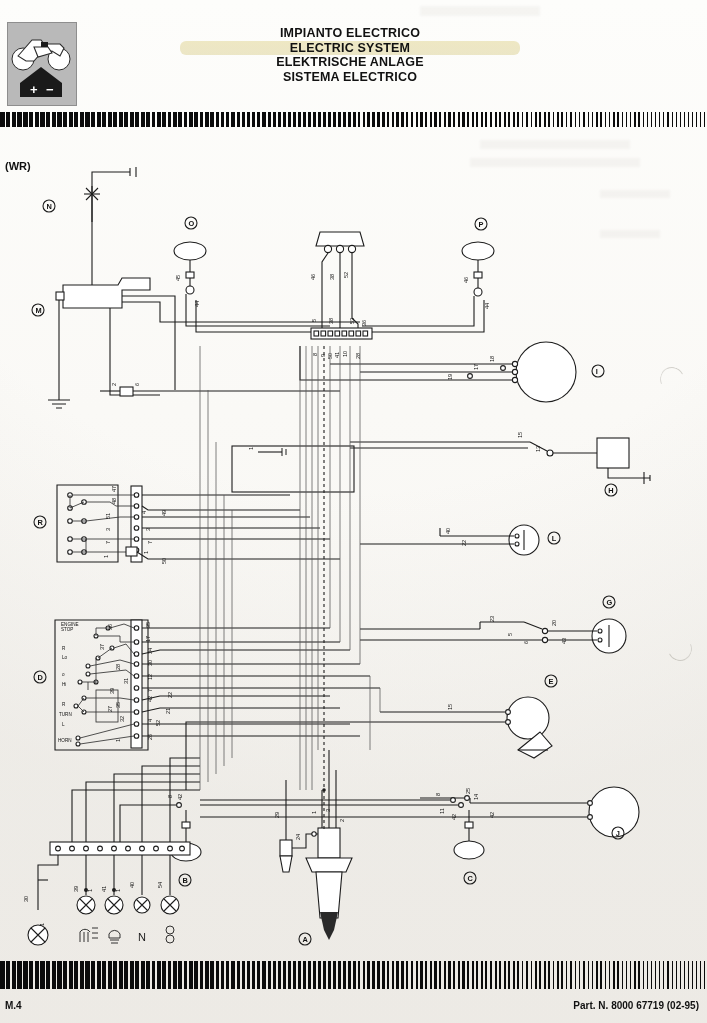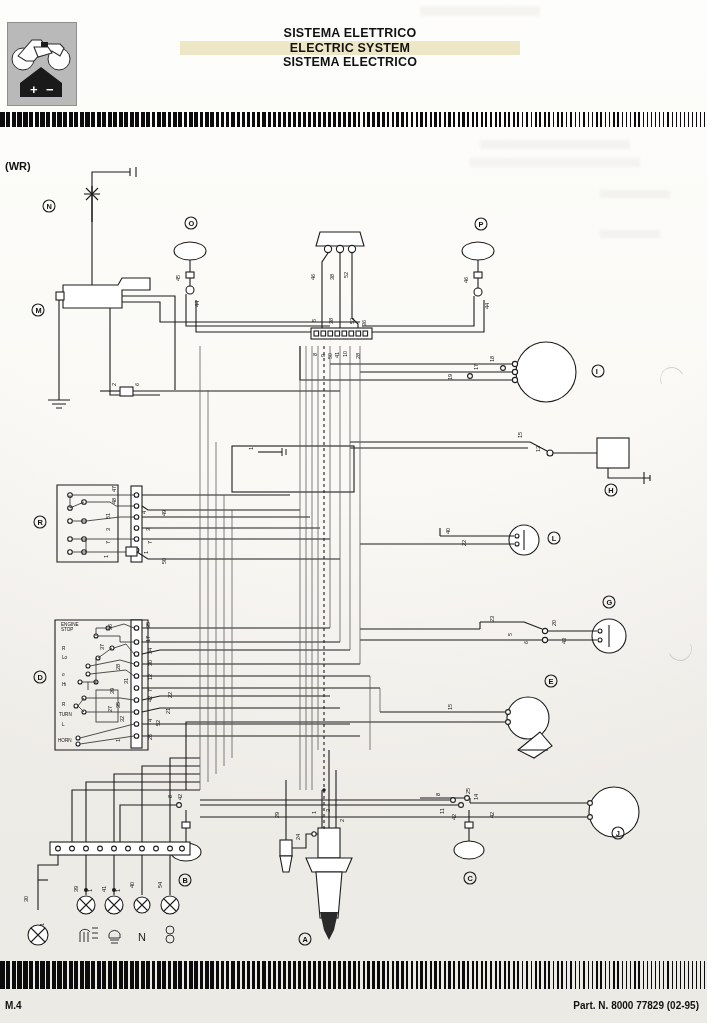--- a/index.html
+++ b/index.html
@@ -24,21 +24,21 @@
   .moto-icon{
     position:absolute;left:7px;top:22px;width:68px;height:82px;
     background:#b9b9b9;border:1px solid #8e8e8e;
   }
   .moto-icon svg{display:block;}
   .title-block{
     position:absolute;left:180px;top:26px;width:340px;text-align:center;
     color:#111;font-weight:bold;font-size:12.5px;line-height:14.6px;letter-spacing:.2px;
   }
   .title-block div{white-space:nowrap;}
-  .hl{background:linear-gradient(180deg,rgba(226,214,150,.55),rgba(210,196,120,.40));}
+  .hl{background:linear-gradient(180deg,rgba(226,214,150,.55),rgba(210,196,120,.40));border-radius:6px;}
 
   .rulebar{position:absolute;left:0;top:112px;width:707px;height:15px;overflow:hidden;}
   .rulebar i{position:absolute;top:0;height:15px;background:#0b0b0b;display:block;}
 
   .subtitle{
     position:absolute;left:5px;top:136px;font-size:11.5px;color:#111;font-weight:500;
     letter-spacing:.1px;white-space:nowrap;
   }
   .wr{position:absolute;left:5px;top:160px;font-size:11px;color:#111;font-weight:bold;}
 
@@ -78,22 +78,23 @@
         <path d="M26 24 L40 24 L44 30 L30 34 Z"></path>
       </g>
       <rect x="33" y="19" width="7" height="5" fill="#1a1a1a"></rect>
       <path d="M12 74 L12 60 L33 44 L54 60 L54 74 Z" fill="#1a1a1a"></path>
       <text x="22" y="71" font-family="Liberation Sans, sans-serif" font-size="13" font-weight="bold" fill="#ffffff">+</text>
       <text x="38" y="71" font-family="Liberation Sans, sans-serif" font-size="13" font-weight="bold" fill="#ffffff">−</text>
     </svg>
   </div>
 
   <div class="title-block">
-    <div>SISTEMA ELETTRICO</div>
+    <div>IMPIANTO ELECTRICO</div>
     <div class="hl">ELECTRIC SYSTEM</div>
+    <div>ELEKTRISCHE ANLAGE</div>
     <div>SISTEMA ELECTRICO</div>
   </div>
 
   <div class="rulebar" id="rulebar">
       <i style="left: 0px; width: 4.6px;"></i>
       <i style="left: 5.8px; width: 4.57px;"></i>
       <i style="left: 11.59px; width: 4.54px;"></i>
       <i style="left: 17.36px; width: 4.51px;"></i>
       <i style="left: 23.11px; width: 4.48px;"></i>
       <i style="left: 28.85px; width: 4.45px;"></i>
@@ -924,14 +925,14 @@
       <i style="left: 675.63px; width: 1.06px;"></i>
       <i style="left: 679.71px; width: 1.04px;"></i>
       <i style="left: 683.78px; width: 1.02px;"></i>
       <i style="left: 687.84px; width: 1px;"></i>
       <i style="left: 691.88px; width: 1px;"></i>
       <i style="left: 695.94px; width: 1px;"></i>
       <i style="left: 700.01px; width: 1px;"></i>
       <i style="left: 704.1px; width: 1px;"></i>
     </div>
   <div class="foot-left">M.4</div>
-  <div class="foot-right">Part. N. 8000 77829 (02-95)</div>
+  <div class="foot-right">Part. N. 8000 67719 (02-95)</div>
 </div>
 
 </body></html>

